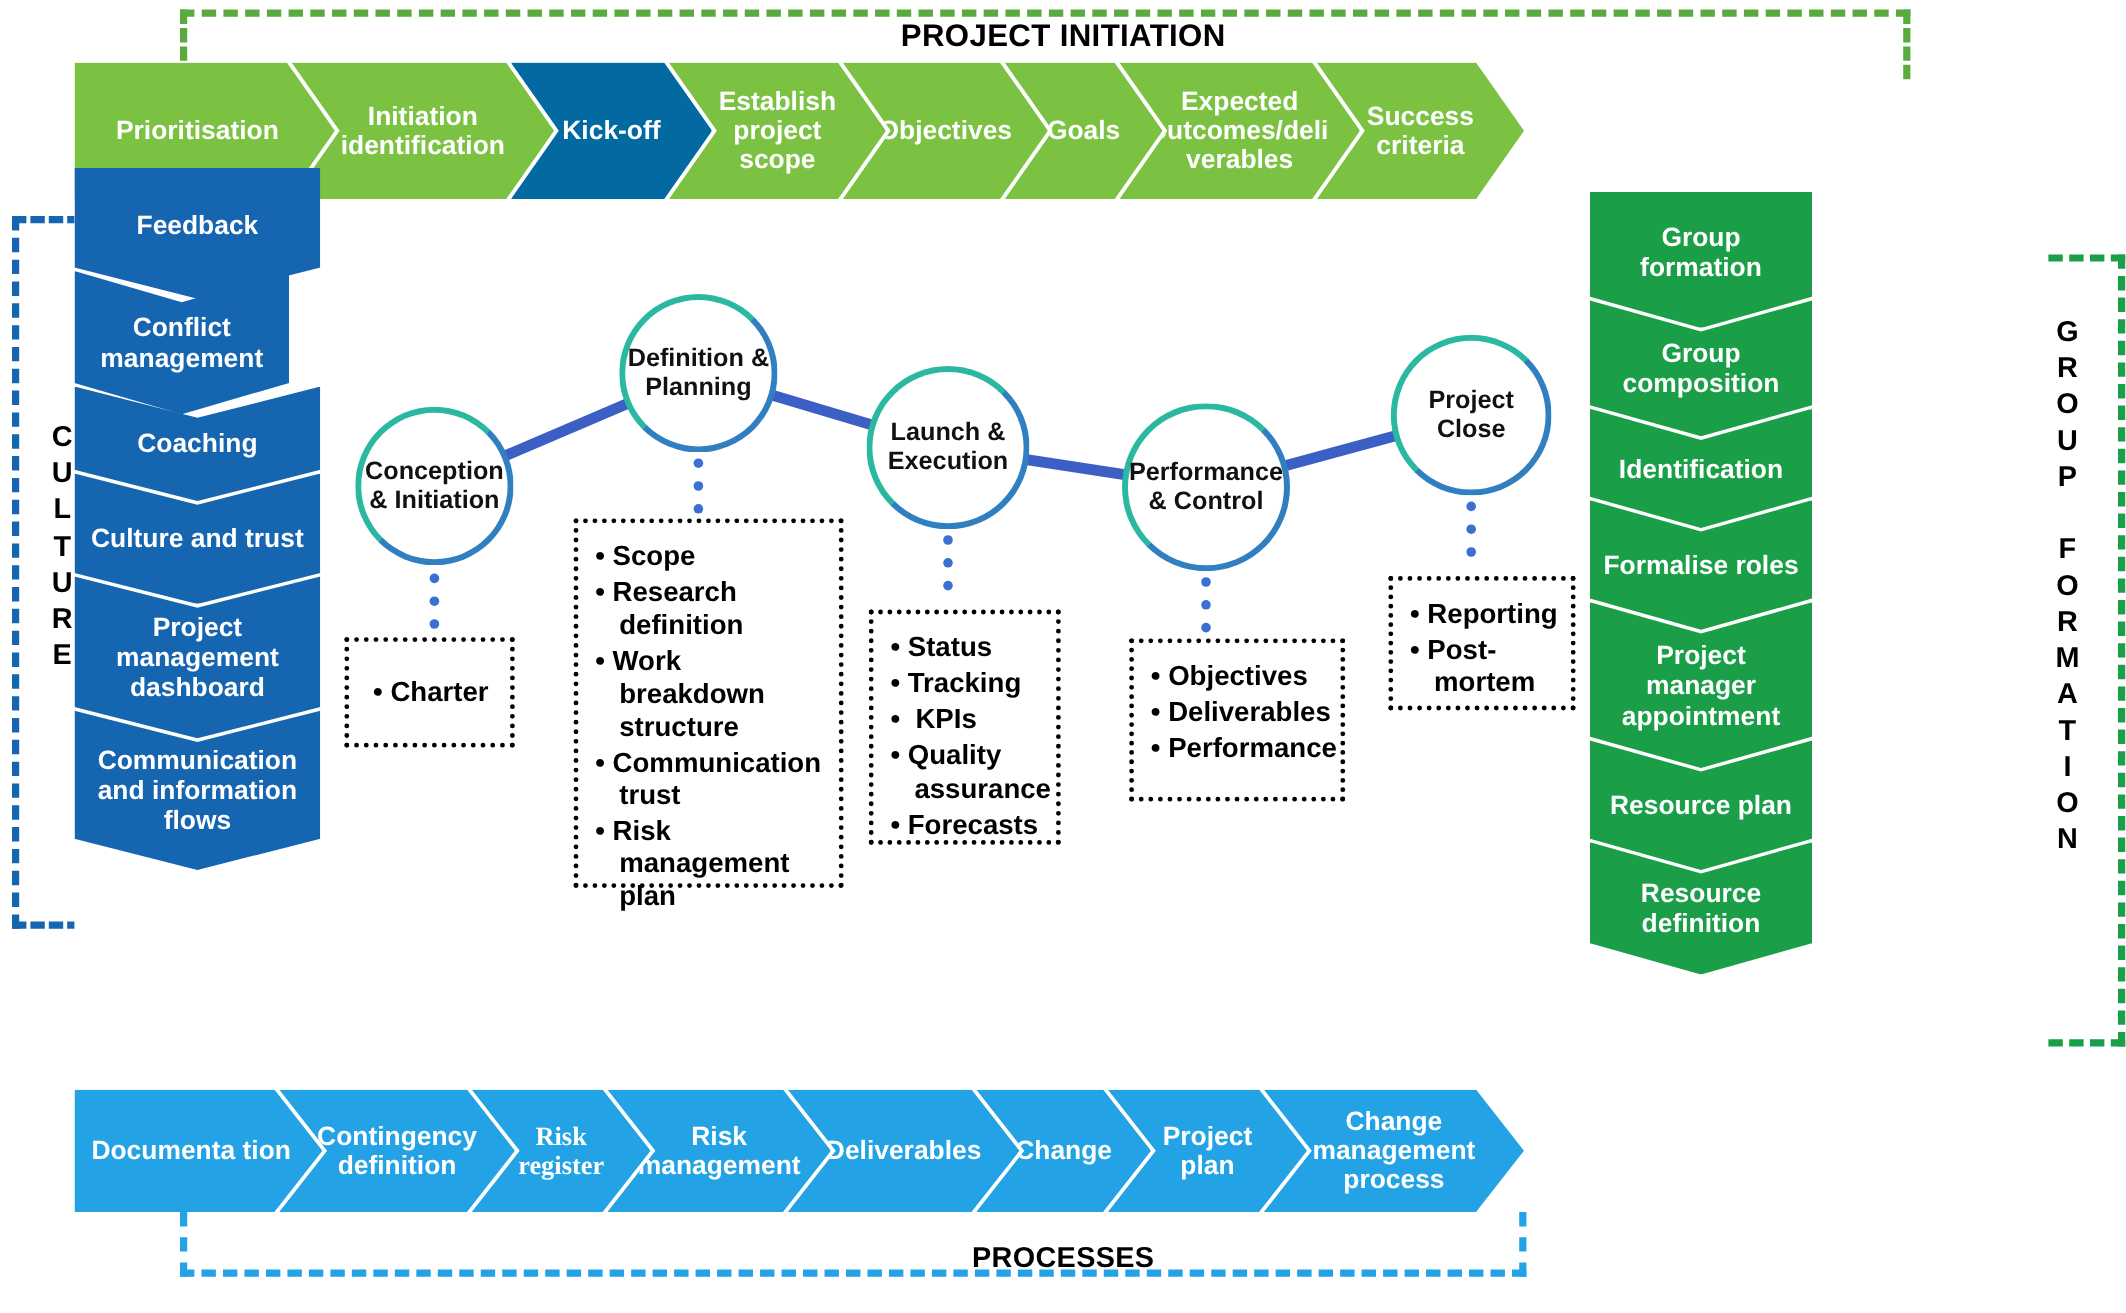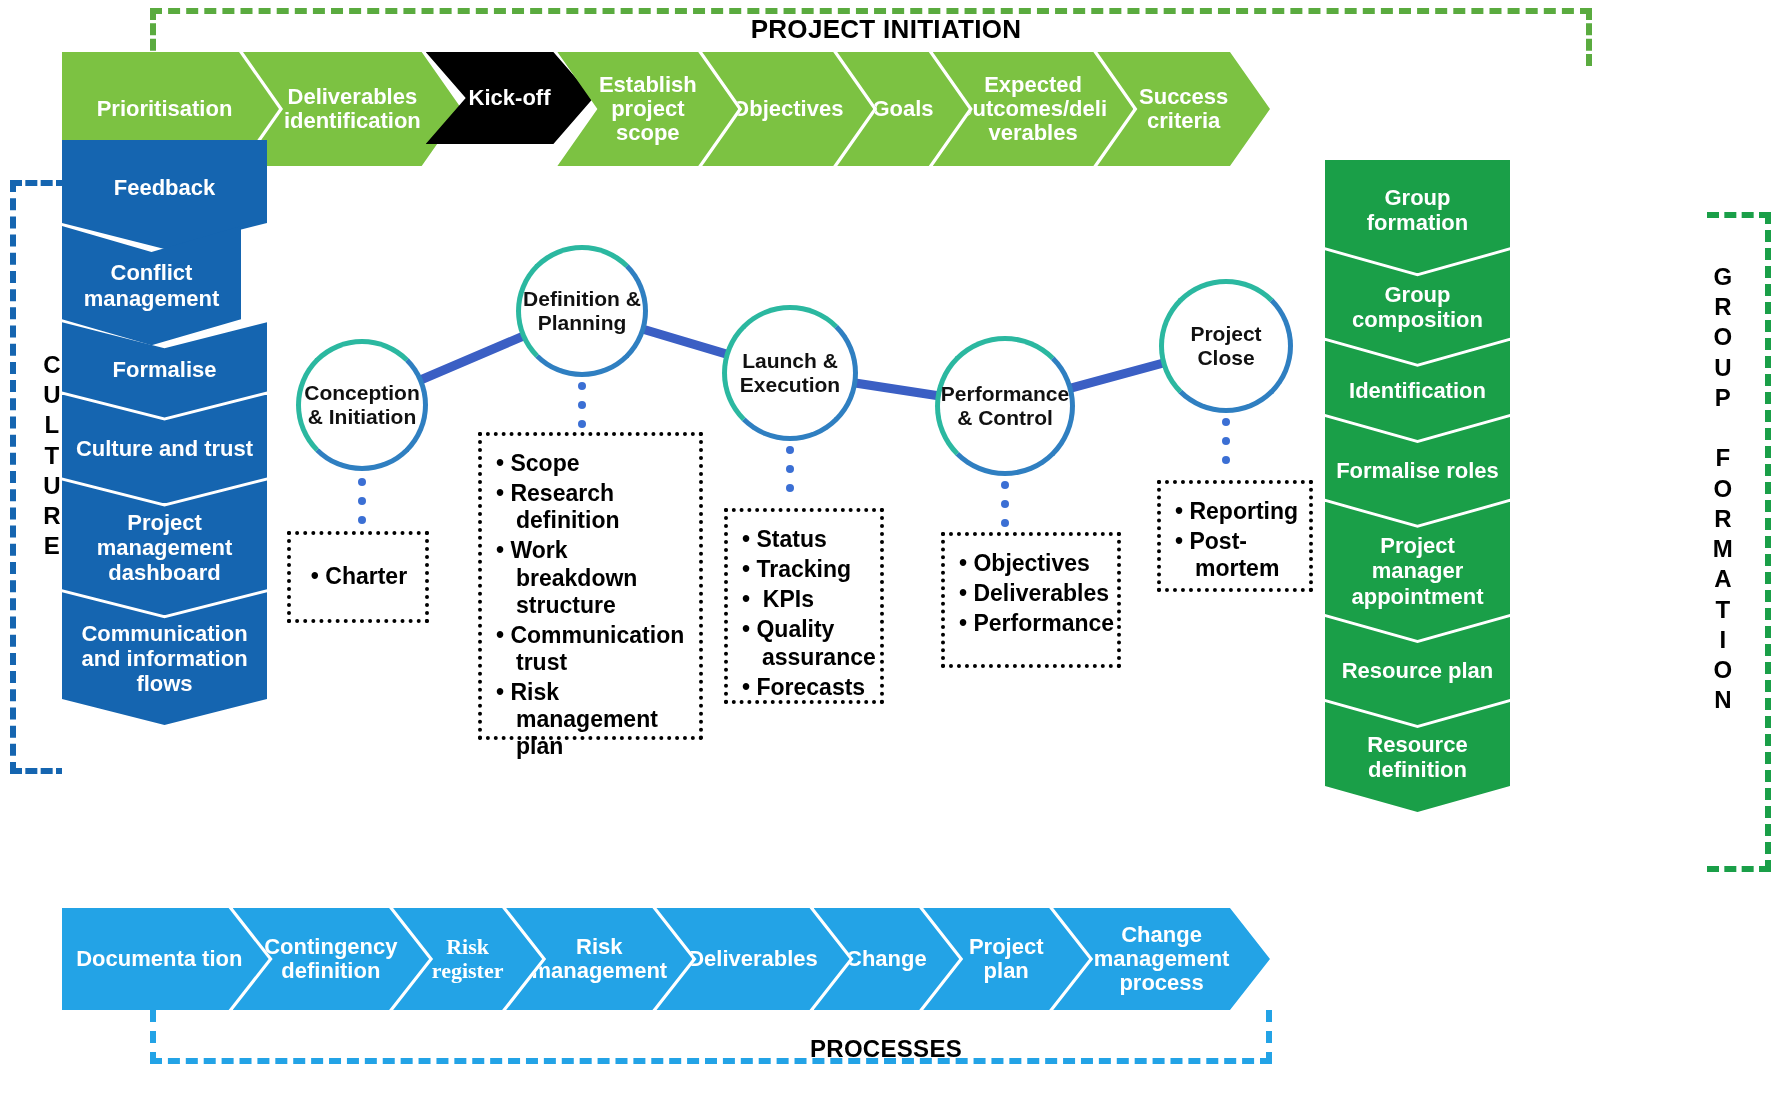--- a/index.html
+++ b/index.html
@@ -130,23 +130,23 @@
       <span>N</span>
     </div>
 
   <div class="abs" id="panel"></div>
 
   <div id="row-top" class="row-top">
       <div class="chev" style="left: 62px; top: 52px; width: 217.027px; height: 114px; background: rgb(124, 194, 66); clip-path: polygon(0px 0px, 177.027px 0px, 217.027px 50%, 177.027px 100%, 0px 100%); padding-right: 22px; padding-left: 10px;">
         <span>Prioritisation</span>
       </div>
       <div class="chev" style="left: 243.027px; top: 52px; width: 218.671px; height: 114px; background: rgb(124, 194, 66); clip-path: polygon(0px 0px, 178.671px 0px, 218.671px 50%, 178.671px 100%, 0px 100%, 40px 50%); padding-right: 22px; padding-left: 22px;">
-        <span>Deliverables identification</span>
-      </div>
-      <div class="chev" style="left: 425.698px; top: 52px; width: 167.703px; height: 92px; background: #000000; clip-path: polygon(0px 0px, 127.703px 0px, 167.703px 50%, 127.703px 100%, 0px 100%, 40px 50%); padding-right: 22px; padding-left: 22px;">
+        <span>Initiation identification</span>
+      </div>
+      <div class="chev" style="left: 425.698px; top: 52px; width: 167.703px; height: 114px; background: #0369a1; clip-path: polygon(0px 0px, 127.703px 0px, 167.703px 50%, 127.703px 100%, 0px 100%, 40px 50%); padding-right: 22px; padding-left: 22px;">
         <span>Kick-off</span>
       </div>
       <div class="chev" style="left: 557.401px; top: 52px; width: 180.856px; height: 114px; background: rgb(124, 194, 66); clip-path: polygon(0px 0px, 140.856px 0px, 180.856px 50%, 140.856px 100%, 0px 100%, 40px 50%); padding-right: 22px; padding-left: 22px;">
         <span>Establish project scope</span>
       </div>
       <div class="chev" style="left: 702.257px; top: 52px; width: 170.991px; height: 114px; background: rgb(124, 194, 66); clip-path: polygon(0px 0px, 130.991px 0px, 170.991px 50%, 130.991px 100%, 0px 100%, 40px 50%); padding-right: 22px; padding-left: 22px;">
         <span>Objectives</span>
       </div>
       <div class="chev" style="left: 837.248px; top: 52px; width: 131.532px; height: 114px; background: rgb(124, 194, 66); clip-path: polygon(0px 0px, 91.5315px 0px, 131.532px 50%, 91.5315px 100%, 0px 100%, 40px 50%); padding-right: 22px; padding-left: 22px;">
         <span>Goals</span>
@@ -185,21 +185,21 @@
       </div>
     </div>
   <div id="col-left">
       <div class="colchev" style="left: 62px; top: 140px; width: 205px; height: 108.889px; background: rgb(21, 101, 176); clip-path: polygon(0px 0px, 100% 0px, 100% 82.8889px, 50% 108.889px, 0px 82.8889px); padding-top: 0px; padding-bottom: 13px;">
         <span>Feedback</span>
       </div>
       <div class="colchev" style="left: 62px; top: 225.889px; width: 179px; height: 119.259px; background: rgb(21, 101, 176); clip-path: polygon(0px 0px, 50% 26px, 100% 0px, 100% 93.2593px, 50% 119.259px, 0px 93.2593px); padding-top: 13px; padding-bottom: 13px;">
         <span>Conflict management</span>
       </div>
       <div class="colchev" style="left: 62px; top: 322.148px; width: 205px; height: 95.4074px; background: rgb(21, 101, 176); clip-path: polygon(0px 0px, 50% 26px, 100% 0px, 100% 69.4074px, 50% 95.4074px, 0px 69.4074px); padding-top: 13px; padding-bottom: 13px;">
-        <span>Formalise</span>
+        <span>Coaching</span>
       </div>
       <div class="colchev" style="left: 62px; top: 394.556px; width: 205px; height: 108.889px; background: rgb(21, 101, 176); clip-path: polygon(0px 0px, 50% 26px, 100% 0px, 100% 82.8889px, 50% 108.889px, 0px 82.8889px); padding-top: 13px; padding-bottom: 13px;">
         <span>Culture and trust</span>
       </div>
       <div class="colchev" style="left: 62px; top: 480.444px; width: 205px; height: 134.815px; background: rgb(21, 101, 176); clip-path: polygon(0px 0px, 50% 26px, 100% 0px, 100% 108.815px, 50% 134.815px, 0px 108.815px); padding-top: 13px; padding-bottom: 13px;">
         <span>Project management dashboard</span>
       </div>
       <div class="colchev" style="left: 62px; top: 592.259px; width: 205px; height: 132.741px; background: rgb(21, 101, 176); clip-path: polygon(0px 0px, 50% 26px, 100% 0px, 100% 106.741px, 50% 132.741px, 0px 106.741px); padding-top: 13px; padding-bottom: 13px;">
         <span>Communication and information flows</span>
       </div>

